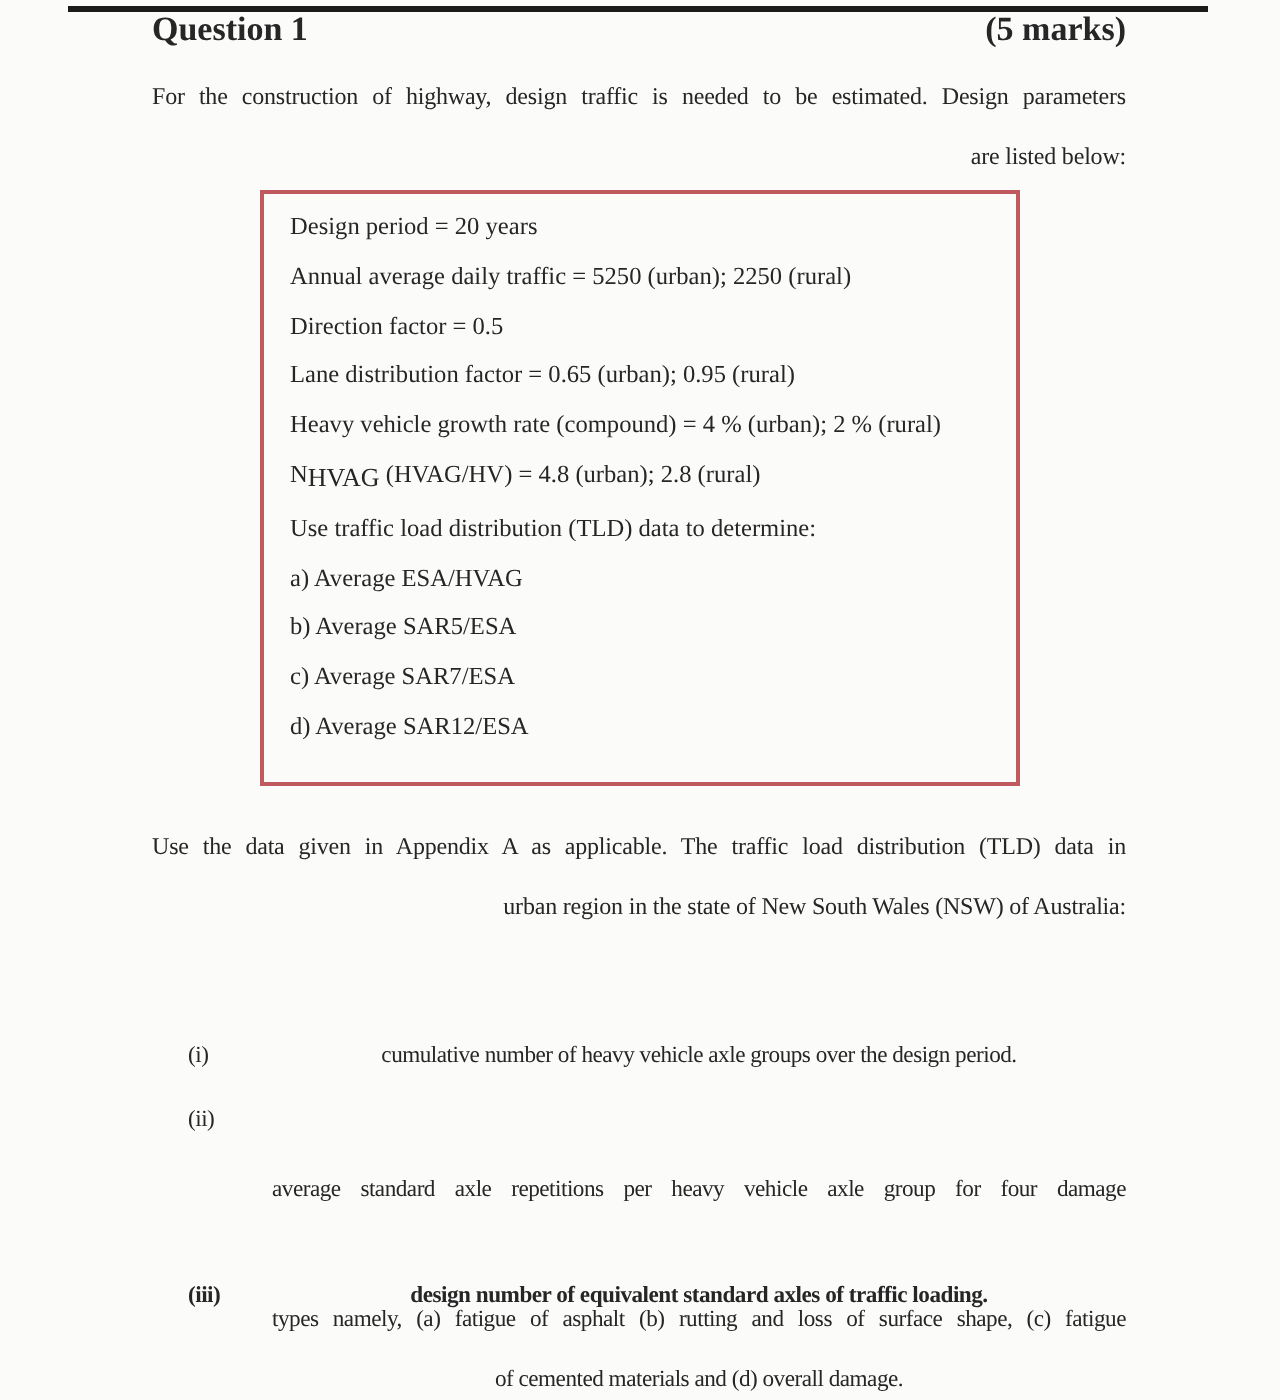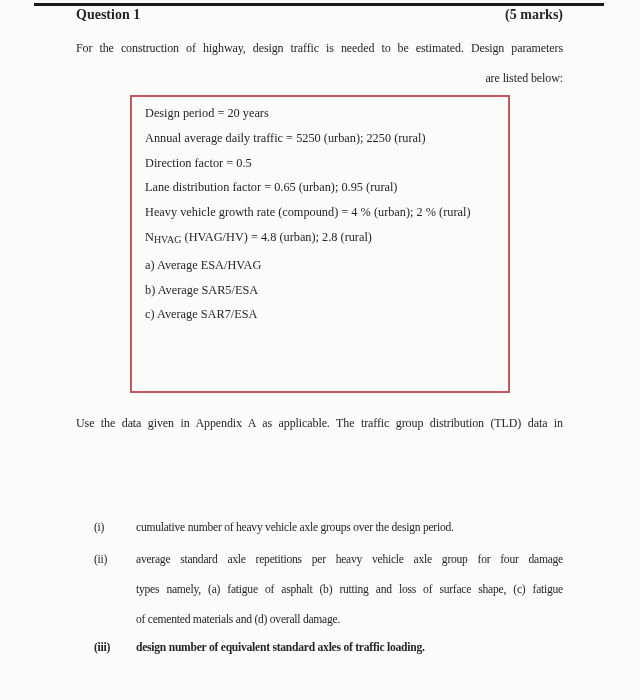--- a/index.html
+++ b/index.html
@@ -18,21 +18,21 @@
 
   .top-rule {
     left: 34px; top: 3px;
     width: 570px; height: 3px;
     background: #1b1b1b;
   }
 
   .header-row {
     left: 76px; top: 6px; width: 487px;
     display: flex; justify-content: space-between;
-    font-weight: bold; font-size: 14px; line-height: 18px;
+    font-weight: bold; font-size: 17px; line-height: 18px;
   }
 
   .para { font-size: 12px; letter-spacing: -0.1px; }
   .para .jl {
     text-align: justify; text-align-last: justify;
     height: 30px; line-height: 30px; overflow: hidden;
   }
   .para .nl {
     text-align: right; white-space: nowrap;
     height: 30px; line-height: 30px; overflow: hidden;
@@ -46,44 +46,44 @@
     border: 2px solid #c05a5e;
     box-sizing: border-box;
     padding: 4px 12px 0 13px;
     background: transparent;
   }
   .params-box .bl {
     font-size: 12.3px; line-height: 24.8px;
     white-space: nowrap; overflow: hidden;
   }
   .subsc {
-    font-size: 10px;
+    font-size: 13px;
     vertical-align: -2px;
     letter-spacing: 0;
   }
 
   .list-item {
     left: 94px; width: 469px;
     display: flex; align-items: flex-start;
     font-size: 11.6px; letter-spacing: -0.25px;
   }
   #li1 { top: 513px; }
   #li2 { top: 545px; }
   #li3 { top: 633px; font-weight: bold; }
   .list-item .num {
     width: 42px; flex: none;
     line-height: 30px; height: 30px;
   }
   .list-item .li-lines { width: 427px; }
   .list-item .jl {
     text-align: justify; text-align-last: justify;
-    height: 30px; line-height: 30px; overflow: hidden;
+    height: 30px; line-height: 30px; overflow: hidden; margin-top: 35px;
   }
   .list-item .nl {
-    text-align: left; white-space: nowrap;
+    text-align: center; white-space: nowrap;
     height: 30px; line-height: 30px; overflow: hidden;
   }
 </style>
 </head>
 <body>
 
 <div class="page" style="background-color: rgb(251, 251, 250); color: rgb(38, 38, 38);">
 
   <div class="abs top-rule" style="background-color: rgb(27, 27, 27);"></div>
 
@@ -97,27 +97,30 @@
     <div class="nl">are listed below:</div>
   </div>
 
   <div class="abs params-box" style="border-color: rgb(192, 90, 94);">
     <div class="bl">Design period = 20 years</div>
     <div class="bl">Annual average daily traffic = 5250 (urban); 2250 (rural)</div>
     <div class="bl">Direction factor = 0.5</div>
     <div class="bl">Lane distribution factor = 0.65 (urban); 0.95 (rural)</div>
     <div class="bl">Heavy vehicle growth rate (compound) = 4 % (urban); 2 % (rural)</div>
     <div class="bl"><span>N</span><span class="subsc">HVAG</span><span> (HVAG/HV) = 4.8 (urban); 2.8 (rural)</span></div>
+    <div class="bl">Use traffic load distribution (TLD) data to determine:</div>
     <div class="bl">a) Average ESA/HVAG</div>
     <div class="bl">b) Average SAR5/ESA</div>
     <div class="bl">c) Average SAR7/ESA</div>
+    <div class="bl">d) Average SAR12/ESA</div>
   </div>
 
   <div class="abs para" id="p2">
-    <div class="jl">Use the data given in Appendix A as applicable. The traffic group distribution (TLD) data in</div>
+    <div class="jl">Use the data given in Appendix A as applicable. The traffic load distribution (TLD) data in</div>
+    <div class="nl">urban region in the state of New South Wales (NSW) of Australia:</div>
   </div>
 
   <div class="abs list-item" id="li1">
     <div class="num">(i)</div>
     <div class="li-lines">
       <div class="nl">cumulative number of heavy vehicle axle groups over the design period.</div>
     </div>
   </div>
 
   <div class="abs list-item" id="li2">

